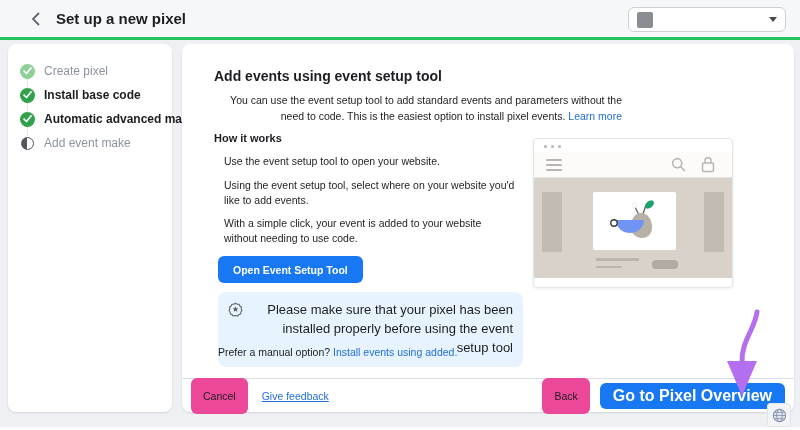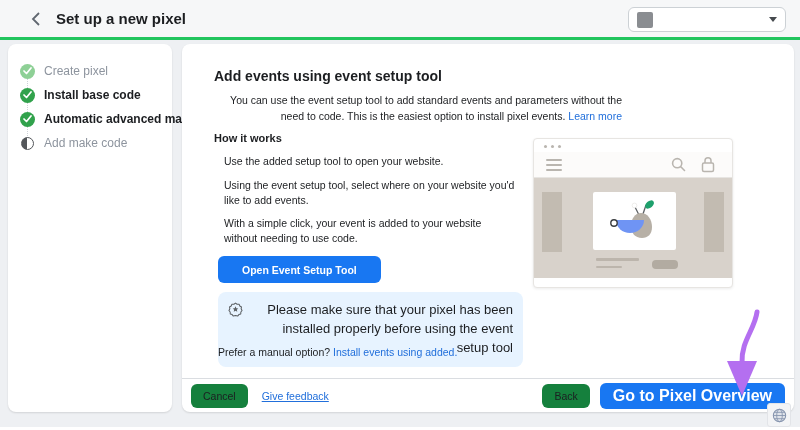--- a/index.html
+++ b/index.html
@@ -47,21 +47,21 @@
   .link { color:#216fdb; text-decoration:none; cursor:pointer; }
   .link.u { text-decoration:underline; }
   .how-title { position:absolute; left:32px; top:88px; font-size:11px; font-weight:bold; }
   .hstep { position:absolute; left:42px; font-size:10.5px; line-height:1.45; color:#1c1e21; }
   .hstep1 { top:110px; width:310px; }
   .hstep2 { top:134px; width:308px; }
   .hstep3 { top:172px; width:285px; }
   .btn { border:none; border-radius:6px; cursor:pointer;
     font-family:"Liberation Sans","DejaVu Sans",sans-serif; }
   .btn-primary { background:#1877f2; color:#fff; font-weight:bold; }
-  .open-tool { position:absolute; left:36px; top:212px; height:27px; padding:0 24px; font-size:10.5px; }
+  .open-tool { position:absolute; left:36px; top:212px; height:27px; padding:0 15px; font-size:10.5px; }
   .notice { position:absolute; left:36px; top:248px; width:305px; background:#e7f3ff;
     border-radius:8px; padding:9px 10px; display:flex; gap:20px; font-size:13px; line-height:1.45;text-align:right; }
   .notice .badge { flex:0 0 15px; padding-top:1px; }
   .manual { position:absolute; left:36px; top:302px; font-size:10.5px; }
 
   
   .illus { position:absolute; left:351px; top:94px; width:200px; height:150px;
     background:#fff; border:1px solid #e7e5e2; border-radius:4px;
     box-shadow:0 1px 3px rgba(0,0,0,.08); overflow:hidden; }
   .il-dots { position:absolute; left:10px; top:6px; display:flex; gap:4px; }
@@ -75,21 +75,21 @@
   .il-card { position:absolute; left:59px; top:14px; width:83px; height:58px; background:#fff;
     border-radius:2px; display:flex; align-items:center; justify-content:center; }
   .il-lines { position:absolute; left:62px; top:80px; }
   .il-lines i { display:block; height:2.5px; background:#bcb5ac; border-radius:1px; margin-bottom:5px; }
   .il-btn { position:absolute; left:118px; top:82px; width:26px; height:9px;
     background:#b2aba1; border-radius:4px; }
 
   
   .foot { position:absolute; left:0; bottom:0; width:100%; height:34px;
     border-top:1px solid #dadde1; display:flex; align-items:center; padding:0 9px; }
-  .btn-grey { background:#15803d; color:#1c1e21; font-size:10.5px; height:24px; padding:0 12px; }
+  .btn-grey { background:#ec4899; color:#1c1e21; font-size:10.5px; height:36px; padding:0 12px; }
   .give-feedback { margin-left:14px; font-size:10.5px; }
   .foot-spacer { flex:1; }
   .go-overview { height:26px; padding:0 13px; font-size:16px; margin-left:10px; }
 
   
   .arrow-annot { position:absolute; left:710px; top:303px; pointer-events:none; z-index:6; }
   .globe-box { position:absolute; left:767px; top:403px; width:24px; height:24px; z-index:5;
     background:#f3f4f6; border:1px solid #e2e4e8; border-radius:3px; display:flex;
     align-items:center; justify-content:center; }
 </style>
@@ -140,31 +140,31 @@
         <span class="check-circle cc-green">
           <svg width="9" height="8" viewBox="0 0 9 8">
               <polyline points="1,4 3.5,6.5 8,1" fill="none" stroke="#fff" stroke-width="1.7" stroke-linecap="round" stroke-linejoin="round"></polyline>
             </svg>
         </span>
         <span class="step-label done">Automatic advanced matching</span>
       </div>
 
       <div class="step-row" style="top:91px;">
         <span class="half-circle"></span>
-        <span class="step-label muted">Add make code</span>
+        <span class="step-label muted">Add event make</span>
       </div>
     </div>
 
     <div class="card main">
       <h1>Add events using event setup tool</h1>
 
       <div class="intro"><span>You can use the event setup tool to add standard events and parameters without the need to code. This is the easiest option to install pixel events. </span><a class="link">Learn more</a></div>
 
       <div class="how-title">How it works</div>
-      <div class="hstep hstep1">Use the added setup tool to open your website.</div>
+      <div class="hstep hstep1">Use the event setup tool to open your website.</div>
       <div class="hstep hstep2">Using the event setup tool, select where on your website you'd like to add events.</div>
       <div class="hstep hstep3">With a simple click, your event is added to your website without needing to use code.</div>
 
       <button class="btn btn-primary open-tool">Open Event Setup Tool</button>
 
       <div class="notice">
         <span class="badge">
           <svg width="15" height="15" viewBox="0 0 16 16">
             <path d="M8 1.2 L9.7 2.4 L11.8 2.3 L12.6 4.2 L14.4 5.3 L14 7.3 L15 9.1 L13.7 10.7 L13.6 12.8 L11.6 13.4 L10.3 15 L8 14.4 L5.7 15 L4.4 13.4 L2.4 12.8 L2.3 10.7 L1 9.1 L2 7.3 L1.6 5.3 L3.4 4.2 L4.2 2.3 L6.3 2.4 Z" fill="none" stroke="#5b5f63" stroke-width="1.1" stroke-linejoin="round"></path>
             <path d="M8 4.6 L8.9 6.6 L11 6.8 L9.4 8.2 L9.9 10.3 L8 9.2 L6.1 10.3 L6.6 8.2 L5 6.8 L7.1 6.6 Z" fill="#5b5f63"></path>

